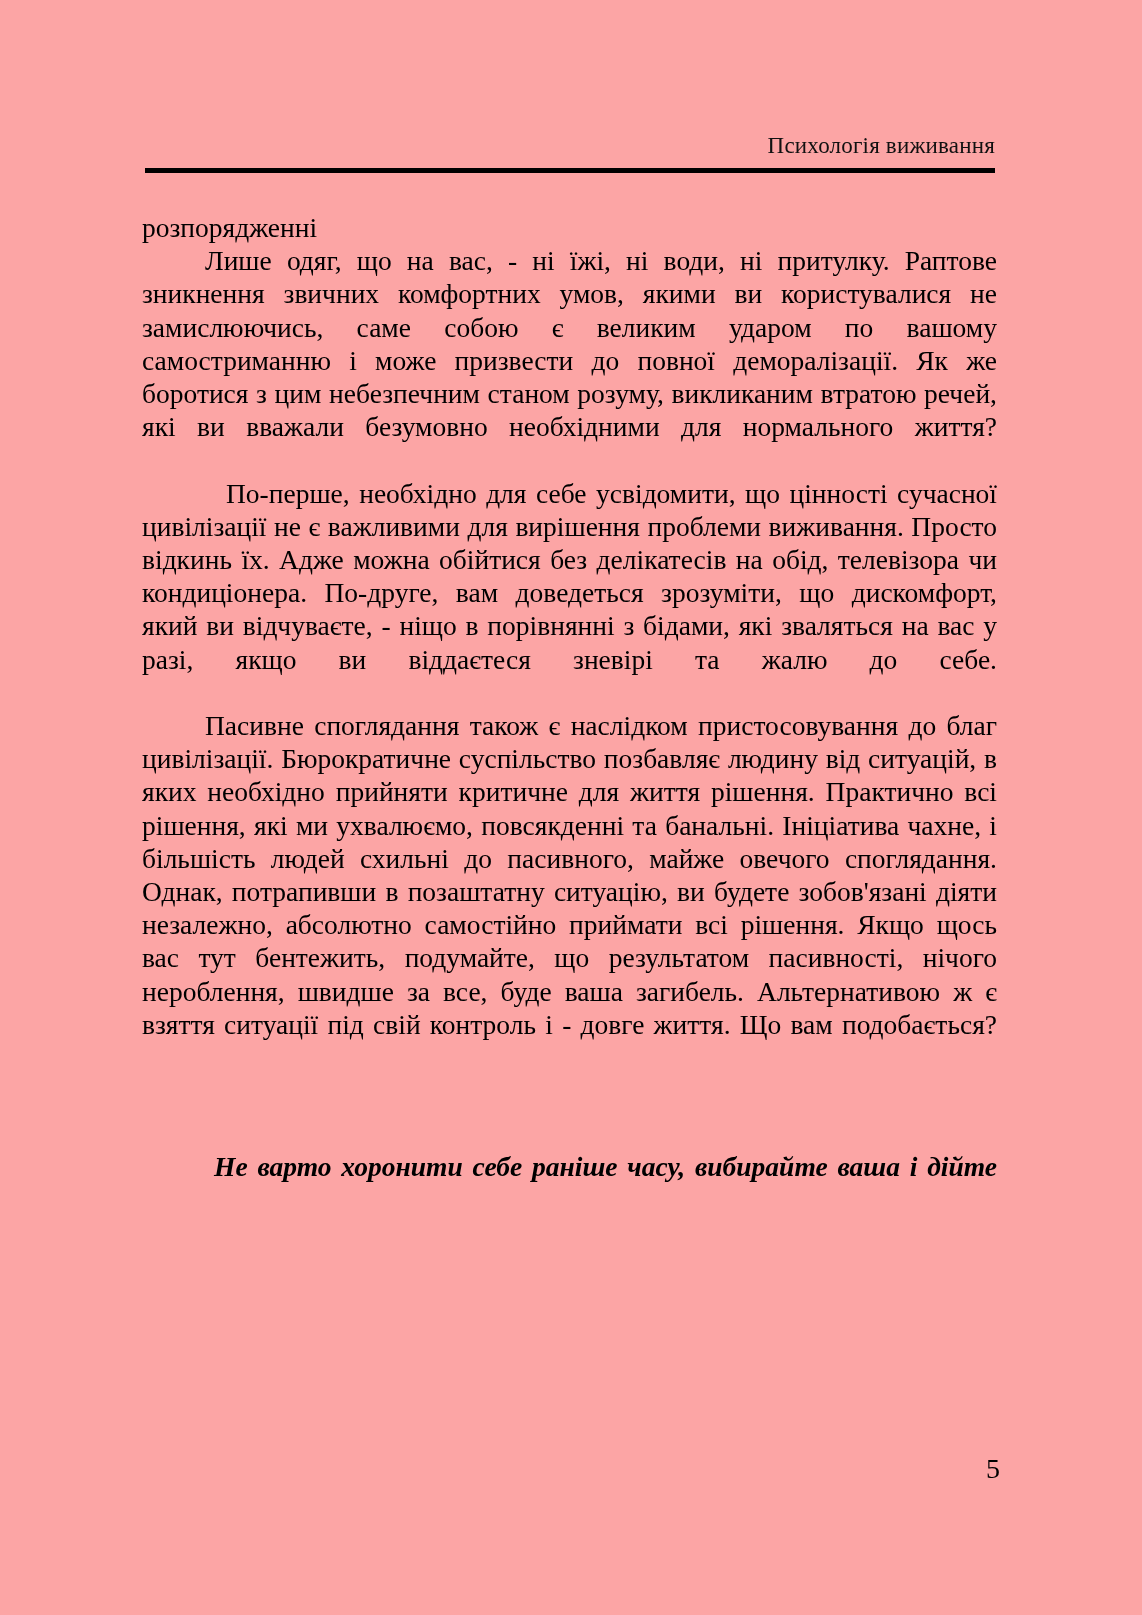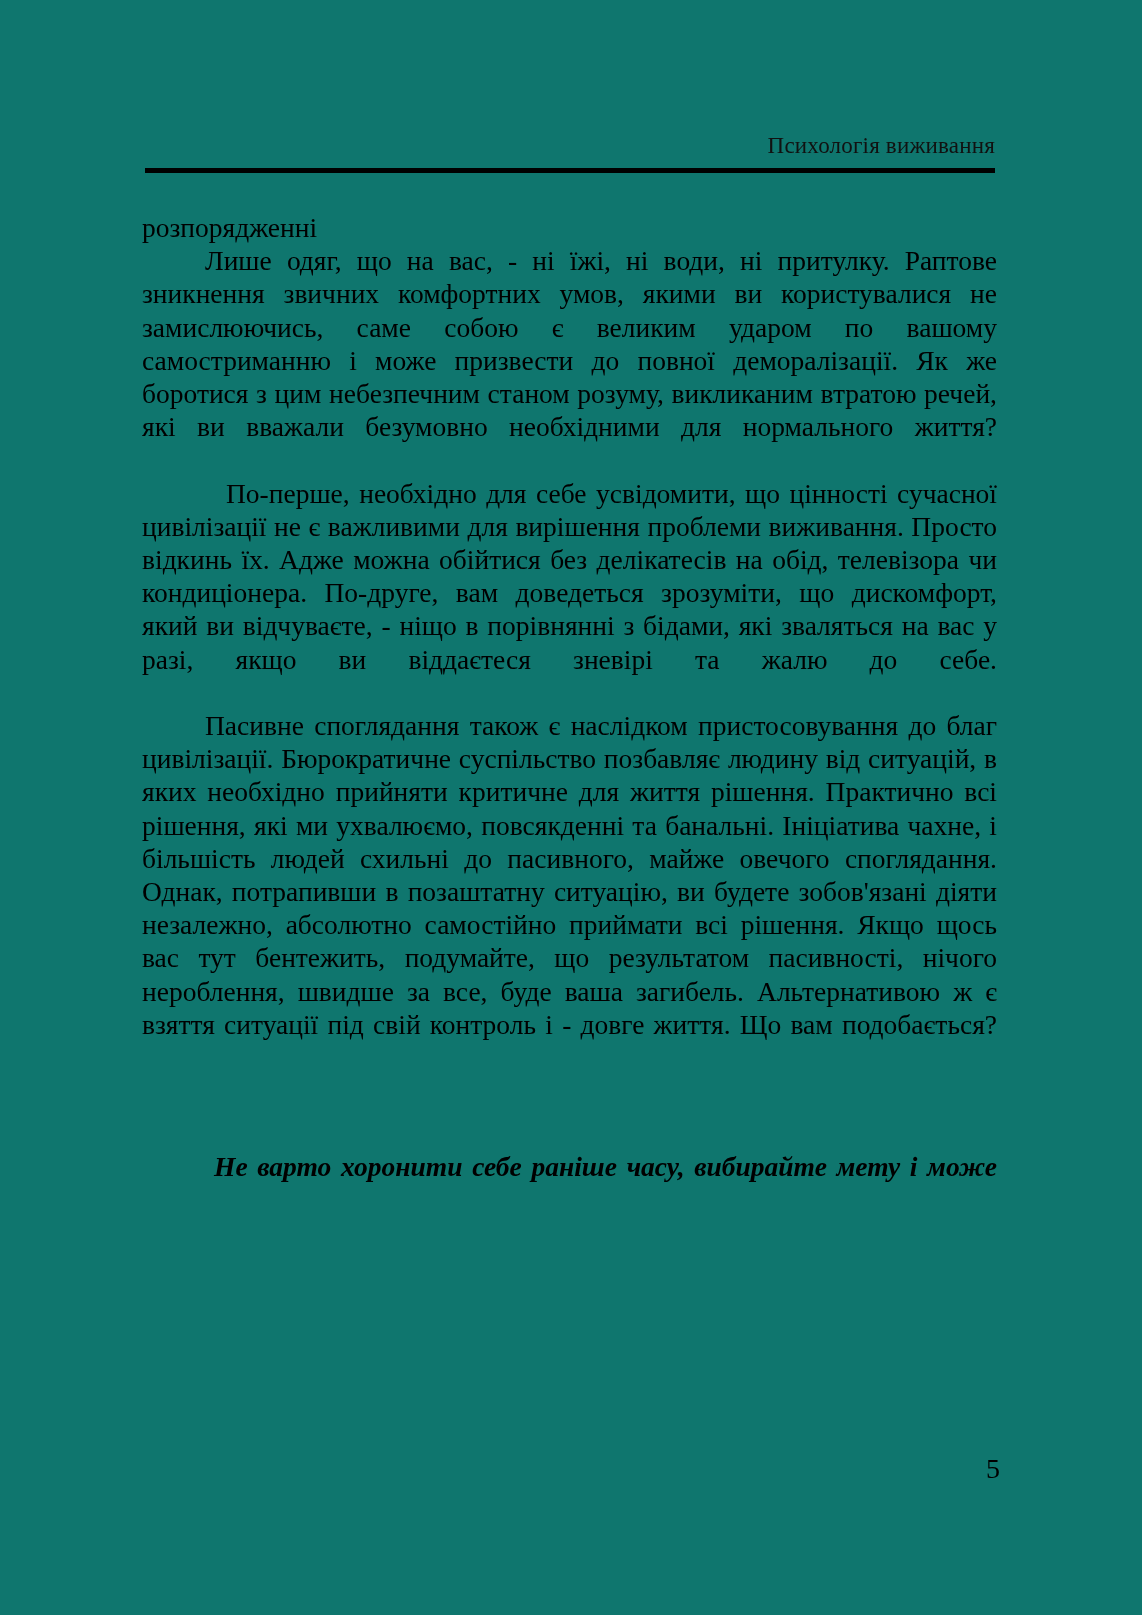--- a/index.html
+++ b/index.html
@@ -5,21 +5,21 @@
   html, body {
     margin: 0;
     padding: 0;
     background: #ffffff;
   }
 
   .page {
     position: relative;
     width: 1142px;
     height: 1615px;
-    background: #0f766e;
+    background: #fca5a5;
     margin: 0 auto;
     overflow: hidden;
     font-family: "Liberation Serif", "DejaVu Serif", serif;
     color: #000000;
   }
 
   
   .running-header {
     position: absolute;
     left: 145px;
@@ -134,17 +134,17 @@
     <p class="para continuation no-stretch">розпорядженні</p>
 
     <p class="para indent-normal">Лише одяг, що на вас, - ні їжі, ні води, ні притулку.  Раптове зникнення звичних комфортних умов, якими ви користувалися не замислюючись, саме собою є великим ударом по вашому самостриманню і може призвести до повної деморалізації.  Як же боротися з цим небезпечним станом розуму, викликаним втратою речей, які ви вважали безумовно необхідними для нормального життя?</p>
 
     <p class="para indent-wide">По-перше, необхідно для себе усвідомити, що цінності сучасної цивілізації не є важливими для вирішення проблеми виживання.  Просто відкинь їх.  Адже можна обійтися без делікатесів на обід, телевізора чи кондиціонера.  По-друге, вам доведеться зрозуміти, що дискомфорт, який ви відчуваєте, - ніщо в порівнянні з бідами, які зваляться на вас у разі, якщо ви віддаєтеся зневірі та жалю до себе.</p>
 
     <p class="para indent-normal">Пасивне споглядання також є наслідком пристосовування до благ цивілізації.  Бюрократичне суспільство позбавляє людину від ситуацій, в яких необхідно прийняти критичне для життя рішення.  Практично всі рішення, які ми ухвалюємо, повсякденні та банальні.  Ініціатива чахне, і більшість людей схильні до пасивного, майже овечого споглядання.  Однак, потрапивши в позаштатну ситуацію, ви будете зобов'язані діяти незалежно, абсолютно самостійно приймати всі рішення.  Якщо щось вас тут бентежить, подумайте, що результатом пасивності, нічого нероблення, швидше за все, буде ваша загибель.  Альтернативою ж є взяття ситуації під свій контроль і - довге життя.  Що вам подобається?</p>
 
   </div>
 
-  <p class="section-heading">Не варто хоронити себе раніше часу, вибирайте мету і може</p>
+  <p class="section-heading">Не варто хоронити себе раніше часу, вибирайте ваша і дійте</p>
 
   <div class="page-number">5</div>
 
 </div>
 
 </body></html>

